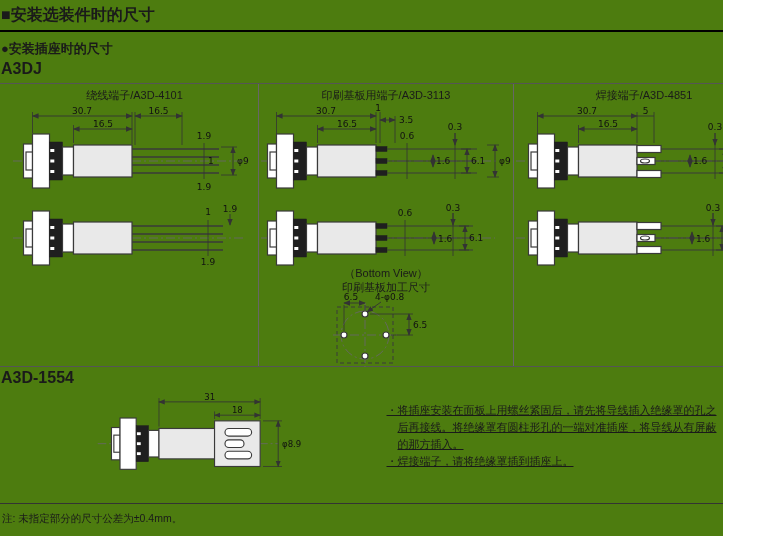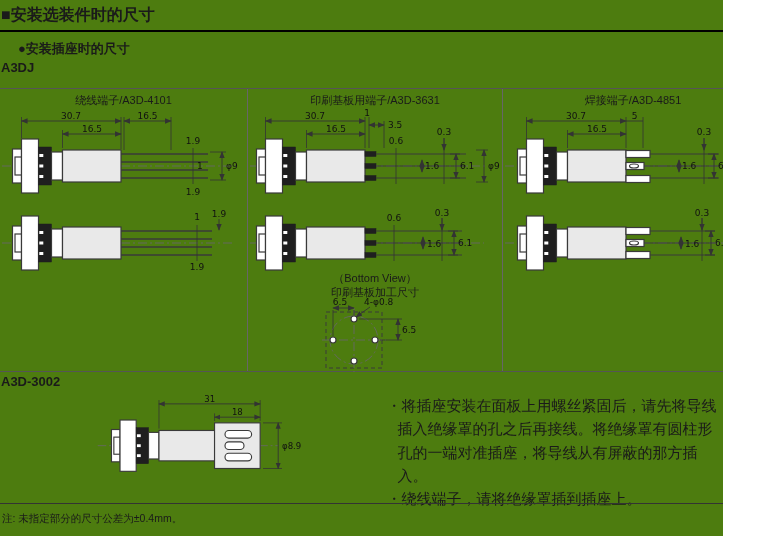--- a/index.html
+++ b/index.html
@@ -1,31 +1,31 @@
 <!DOCTYPE html>
 <html><head>
 <meta charset="utf-8">
 <style>
   * { margin:0; padding:0; box-sizing:border-box; }
   body { background:#fff; font-family:"Liberation Sans","DejaVu Sans",sans-serif; color:#1a1a1a; }
   .page { position:relative; width:723px; height:536px; background:#4d7c0f; overflow:hidden; }
   .title { font-size:16px; font-weight:bold; padding:5px 2px 4px 1px; border-bottom:2px solid #000; }
-  .h2 { font-size:13px; font-weight:bold; margin:8px 0 2px 18px; }
+  .h2 { font-size:13px; font-weight:bold; margin:8px 0 2px 1px; }
   .h2 .subnote { font-size:10px; font-weight:bold; }
-  .model { font-size:13px; font-weight:bold; margin:2px 0 0 1px; }
-  .dims-table { display:flex; margin-top:13px; border-top:1.5px solid #555; border-bottom:1.5px solid #555; height:284px; }
+  .model { font-size:16px; font-weight:bold; margin:2px 0 0 1px; }
+  .dims-table { display:flex; margin-top:5px; border-top:1.5px solid #555; border-bottom:1.5px solid #555; height:284px;padding-left:11px; }
   .col { height:100%; }
   .col1 { width:253px; } .col2 { width:260px; } .col3 { width:267px; }
   .col + .col { border-left:1px solid #666; }
   .col-header { font-size:11px; text-align:center; padding:4px 0 1px; height:20px; }
   svg { display:block; margin:0 auto; }
   .bv-title { text-align:center; font-size:11px; line-height:12.5px; margin-top:1px; }
-  .sec2-body { display:flex; margin-top:3px; }
+  .sec2-body { display:flex; margin-top:3px;text-decoration:underline; }
   .sec2-body svg { margin:0 0 0 92px; }
-  .instr { width:354px; margin-left:auto; font-size:15px; line-height:1.55; padding-right:4px; margin-top:2px; }
+  .instr { width:354px; margin-left:auto; font-size:11px; line-height:1.55; padding-right:4px; margin-top:12px; }
   .instr p { text-indent:-11px; padding-left:11px; margin:0; }
   .footer { position:absolute; left:0; right:0; top:503px; border-top:1.5px solid #333; }
   .footnote { font-size:10.5px; padding:8px 0 0 2px; }
   
   .ol   { fill:#fff; stroke:#3a3a3a; stroke-width:1.2; }
   .gry  { fill:#e9e9e9; stroke:#3a3a3a; stroke-width:1.2; }
   .blk  { fill:#1f1f1f; stroke:#1f1f1f; stroke-width:0.5; }
   .wht  { fill:#fff; stroke:none; }
   .wire { stroke:#3a3a3a; stroke-width:1.3; }
   .thin { stroke:#3a3a3a; stroke-width:1; }
@@ -106,21 +106,21 @@
         <line class="wire" x1="121" y1="48" x2="212" y2="48"></line>
         <line class="ext" x1="197" y1="18" x2="197" y2="54"></line>
         <text class="dt" x="197" y="13" text-anchor="middle">1</text>
         <text class="dt" x="219" y="10" text-anchor="middle">1.9</text>
         <line class="dim" x1="219" y1="12" x2="219" y2="23" marker-end="url(#arr)"></line>
         <text class="dt" x="197" y="63" text-anchor="middle">1.9</text>
       </svg>
     </div>
 
     <div class="col col2">
-      <div class="col-header">印刷基板用端子/A3D-3631</div>
+      <div class="col-header">印刷基板用端子/A3D-3113</div>
 
       <svg width="254" height="98" viewBox="0 0 254 98">
         <line class="cl" x1="2" y1="57" x2="240" y2="57"></line>
         <use href="#conn" x="8" y="25"></use>
         <rect class="blk" x="117" y="42.5" width="11" height="5"></rect>
         <rect class="blk" x="117" y="54.5" width="11" height="5"></rect>
         <rect class="blk" x="117" y="66.5" width="11" height="5"></rect>
         <line class="thin" x1="128" y1="45" x2="218" y2="45"></line>
         <line class="thin" x1="128" y1="57" x2="218" y2="57"></line>
         <line class="thin" x1="128" y1="69" x2="218" y2="69"></line>
@@ -254,21 +254,21 @@
         <line class="dim" x1="178" y1="30" x2="178" y2="42" marker-start="url(#arr)" marker-end="url(#arr)"></line>
         <text class="dt" x="182" y="40">1.6</text>
         <line class="ext" x1="202" y1="24" x2="212" y2="24"></line>
         <line class="ext" x1="202" y1="48" x2="212" y2="48"></line>
         <line class="dim" x1="208" y1="24" x2="208" y2="48" marker-start="url(#arr)" marker-end="url(#arr)"></line>
         <text class="dt" x="212" y="39">6.1</text>
       </svg>
     </div>
   </div>
 
-  <div class="model">A3D-3002</div>
+  <div class="model">A3D-1554</div>
 
   <div class="sec2-body">
     <svg width="310" height="95" viewBox="0 0 310 95">
       <line class="cl" x1="6" y1="54" x2="196" y2="54"></line>
       <use href="#conn" x="20" y="22"></use>
       <rect class="gry" x="129" y="30" width="48" height="48"></rect>
       <rect class="ol" x="140" y="38" width="28" height="8" rx="4"></rect>
       <rect class="ol" x="140" y="50" width="20" height="8" rx="4"></rect>
       <rect class="ol" x="140" y="62" width="28" height="8" rx="4"></rect>
       <line class="ext" x1="70.5" y1="6" x2="70.5" y2="36"></line>
@@ -278,21 +278,21 @@
       <line class="ext" x1="129" y1="20" x2="129" y2="28"></line>
       <line class="dim" x1="129" y1="24" x2="177" y2="24" marker-start="url(#arr)" marker-end="url(#arr)"></line>
       <text class="dt" x="153" y="22" text-anchor="middle">18</text>
       <line class="ext" x1="180" y1="30" x2="200" y2="30"></line>
       <line class="ext" x1="180" y1="78" x2="200" y2="78"></line>
       <line class="dim" x1="196" y1="30" x2="196" y2="78" marker-start="url(#arr)" marker-end="url(#arr)"></line>
       <text class="dt" x="200" y="57">φ8.9</text>
     </svg>
     <div class="instr">
       <p>・将插座安装在面板上用螺丝紧固后，请先将导线插入绝缘罩的孔之后再接线。将绝缘罩有圆柱形孔的一端对准插座，将导线从有屏蔽的那方插入。</p>
-      <p>・绕线端子，请将绝缘罩插到插座上。</p>
+      <p>・焊接端子，请将绝缘罩插到插座上。</p>
     </div>
   </div>
 
   <div class="footer">
     <div class="footnote">注: 未指定部分的尺寸公差为±0.4mm。</div>
   </div>
 
 </div>
 
 </body></html>

